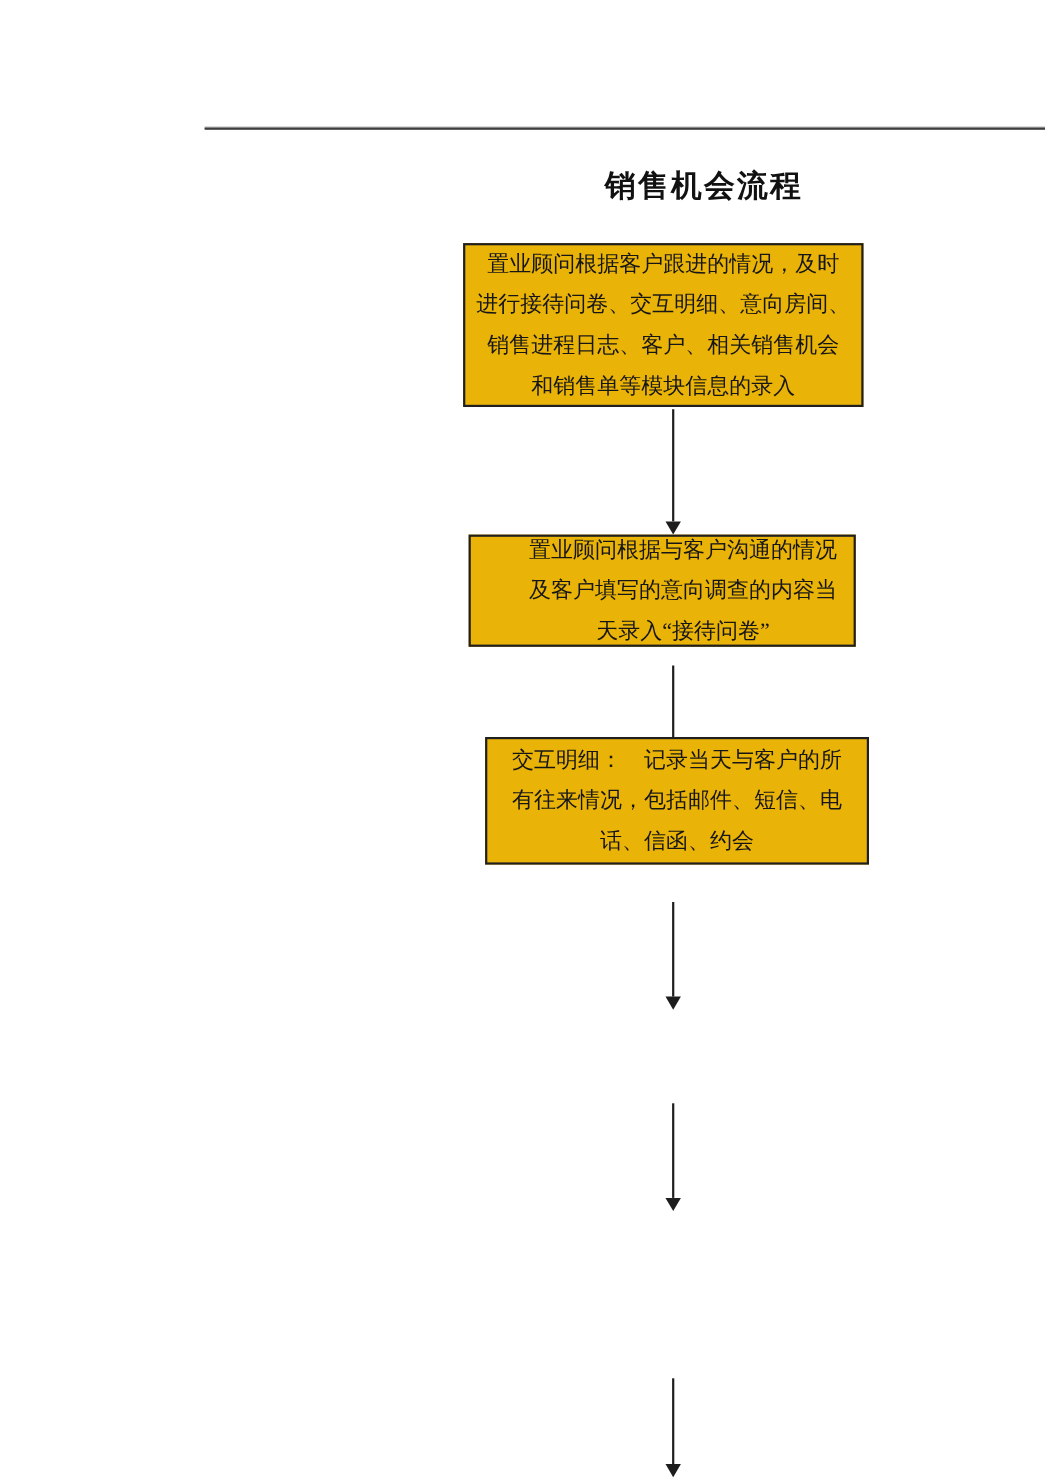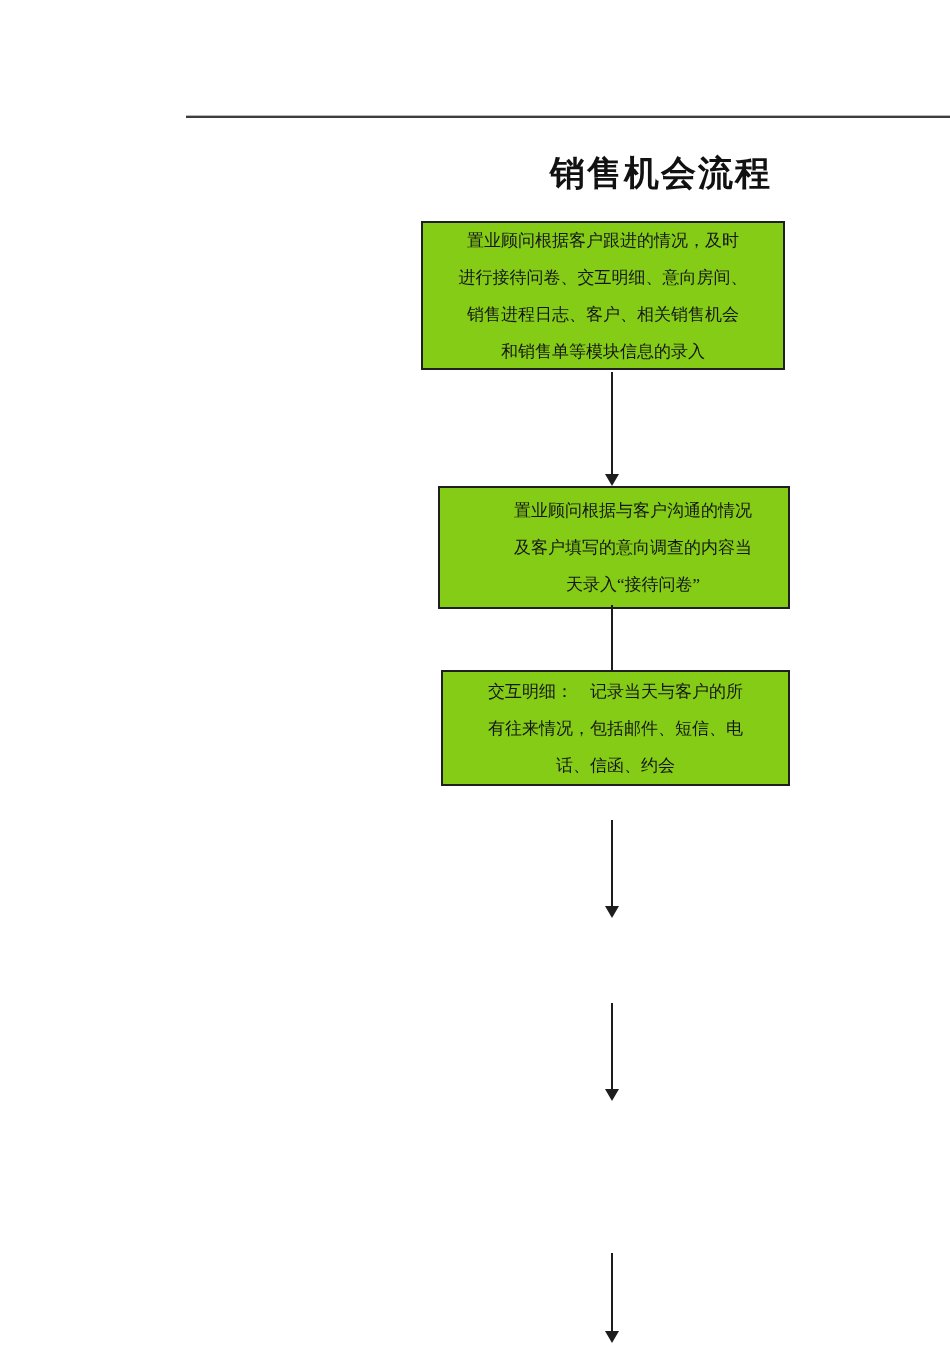--- a/index.html
+++ b/index.html
@@ -22,42 +22,42 @@
     top: 116px;
     width: 764px;
     height: 2px;
     background: #3d3d3d;
     box-shadow: 0 -1px 0 #b8b8b8;
   }
   .doc-title {
     position: absolute;
     left: 550px;
     top: 150px;
-    font-size: 35px;
+    font-size: 28px;
     font-weight: bold;
     letter-spacing: 2px;
     color: #111111;
     white-space: nowrap;
   }
   .flow-box {
     position: absolute;
     border: 2px solid #1f1f1f;
-    background: #84cc16;
+    background: #eab308;
     display: flex;
     align-items: center;
     justify-content: center;
     text-align: center;
     white-space: pre-wrap;
-    font-size: 17px;
+    font-size: 20px;
     line-height: 37px;
     color: #161616;
     box-sizing: border-box;
   }
   .b1 { left: 421px; top: 221px; width: 364px; height: 149px; }
-  .b2 { left: 438px; top: 486px; width: 352px; height: 123px; padding-left: 38px; }
+  .b2 { left: 426px; top: 486px; width: 352px; height: 102px; padding-left: 38px; }
   .b3 { left: 441px; top: 670px; width: 349px; height: 116px; }
   .b4 { left: 441px; top: 918px; width: 344px; height: 83px; }
   .b5 { left: 437px; top: 1101px; width: 348px; height: 150px; }
   .flow-arrow {
     position: absolute;
     width: 16px;
     display: flex;
     flex-direction: column;
     align-items: center;
   }

